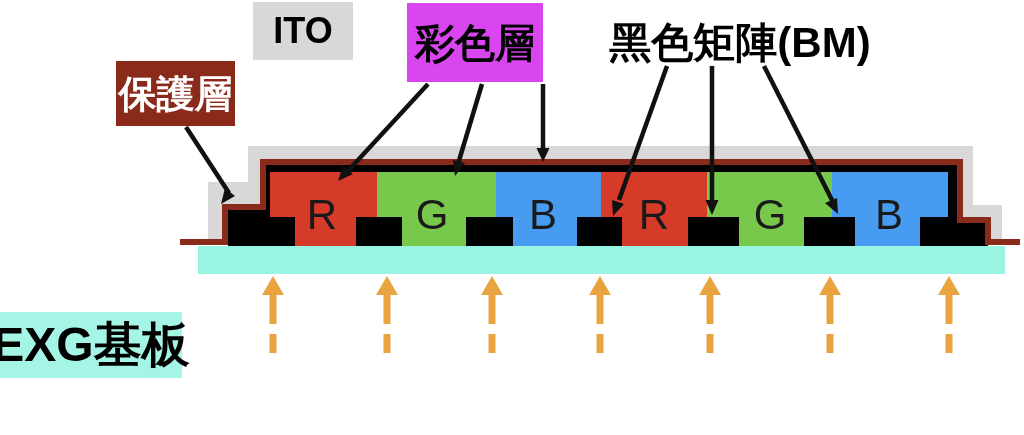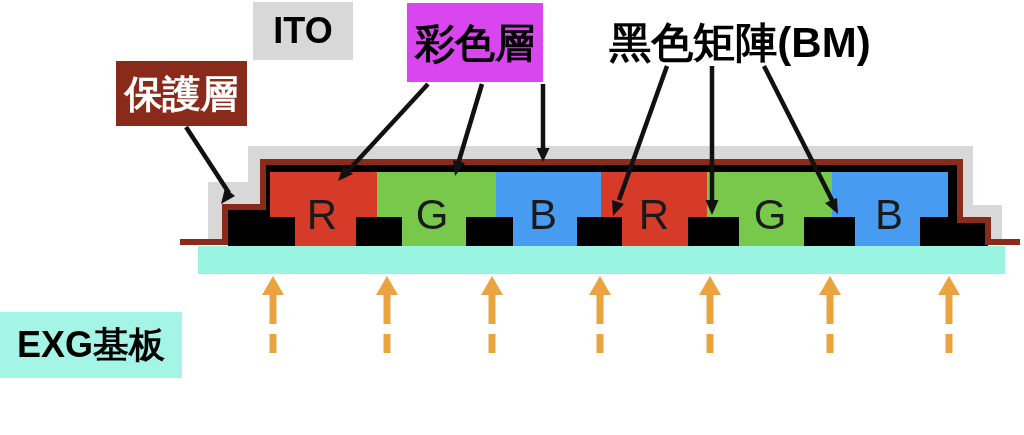--- a/index.html
+++ b/index.html
@@ -1,28 +1,28 @@
 <!DOCTYPE html>
 <html style="--background: #FFFFFF; --dark-red: #8A2A1B; --gray: #D8D8D8; --seg-red: #D53B28; --seg-green: #77C84B; --seg-blue: #479CF2; --substrate-cyan: #99F4E1; --substrate-box-cyan: #A4F5E5; --orange: #E9A43F; --backlight-box-orange: #F0AA3C;"><head>
 <meta charset="utf-8">
 <style>
   html,body{margin:0;padding:0;}
   body{font-family:"Liberation Sans","DejaVu Sans",sans-serif;background:#fff;}
   #stage{position:relative;width:1024px;height:435px;background:var(--background,#fff);overflow:hidden;}
   #diagram-svg{position:absolute;left:0;top:0;}
   .lbl{position:absolute;display:flex;align-items:center;justify-content:center;
        font-weight:bold;line-height:1;white-space:nowrap;box-sizing:border-box;}
-  .lbl-protect{left:116px;top:61px;width:131px;height:65px;font-size:38px;
+  .lbl-protect{left:116px;top:61px;width:119px;height:65px;font-size:38px;
        color:#fff;background:var(--dark-red);}
   .lbl-ito{left:253px;top:2px;width:100px;height:58px;font-size:36px;
        color:#000;background:var(--gray);}
   .lbl-color{left:407px;top:3px;width:136px;height:79px;font-size:40px;
        color:#000;background:#d946ef;}
   .lbl-bm{left:600px;top:17px;width:280px;height:52px;font-size:42px;color:#000;}
-  .lbl-exg{left:0;top:312px;width:182px;height:66px;font-size:36px;
+  .lbl-exg{left:0;top:312px;width:182px;height:66px;font-size:48px;
        color:#000;background:var(--substrate-box-cyan);}
   .lbl-backlight{left:498px;top:370px;width:209px;height:62px;font-size:40px;
        color:#000;background:var(--backlight-box-orange);}
   .seg-letter{font-size:42px;font-weight:400;fill:#1a1a1a;}
   .callout{stroke:#111;stroke-width:4.5;fill:none;}
   .callout-head{fill:#111;stroke:none;}
 </style>
 </head>
 <body>
 

